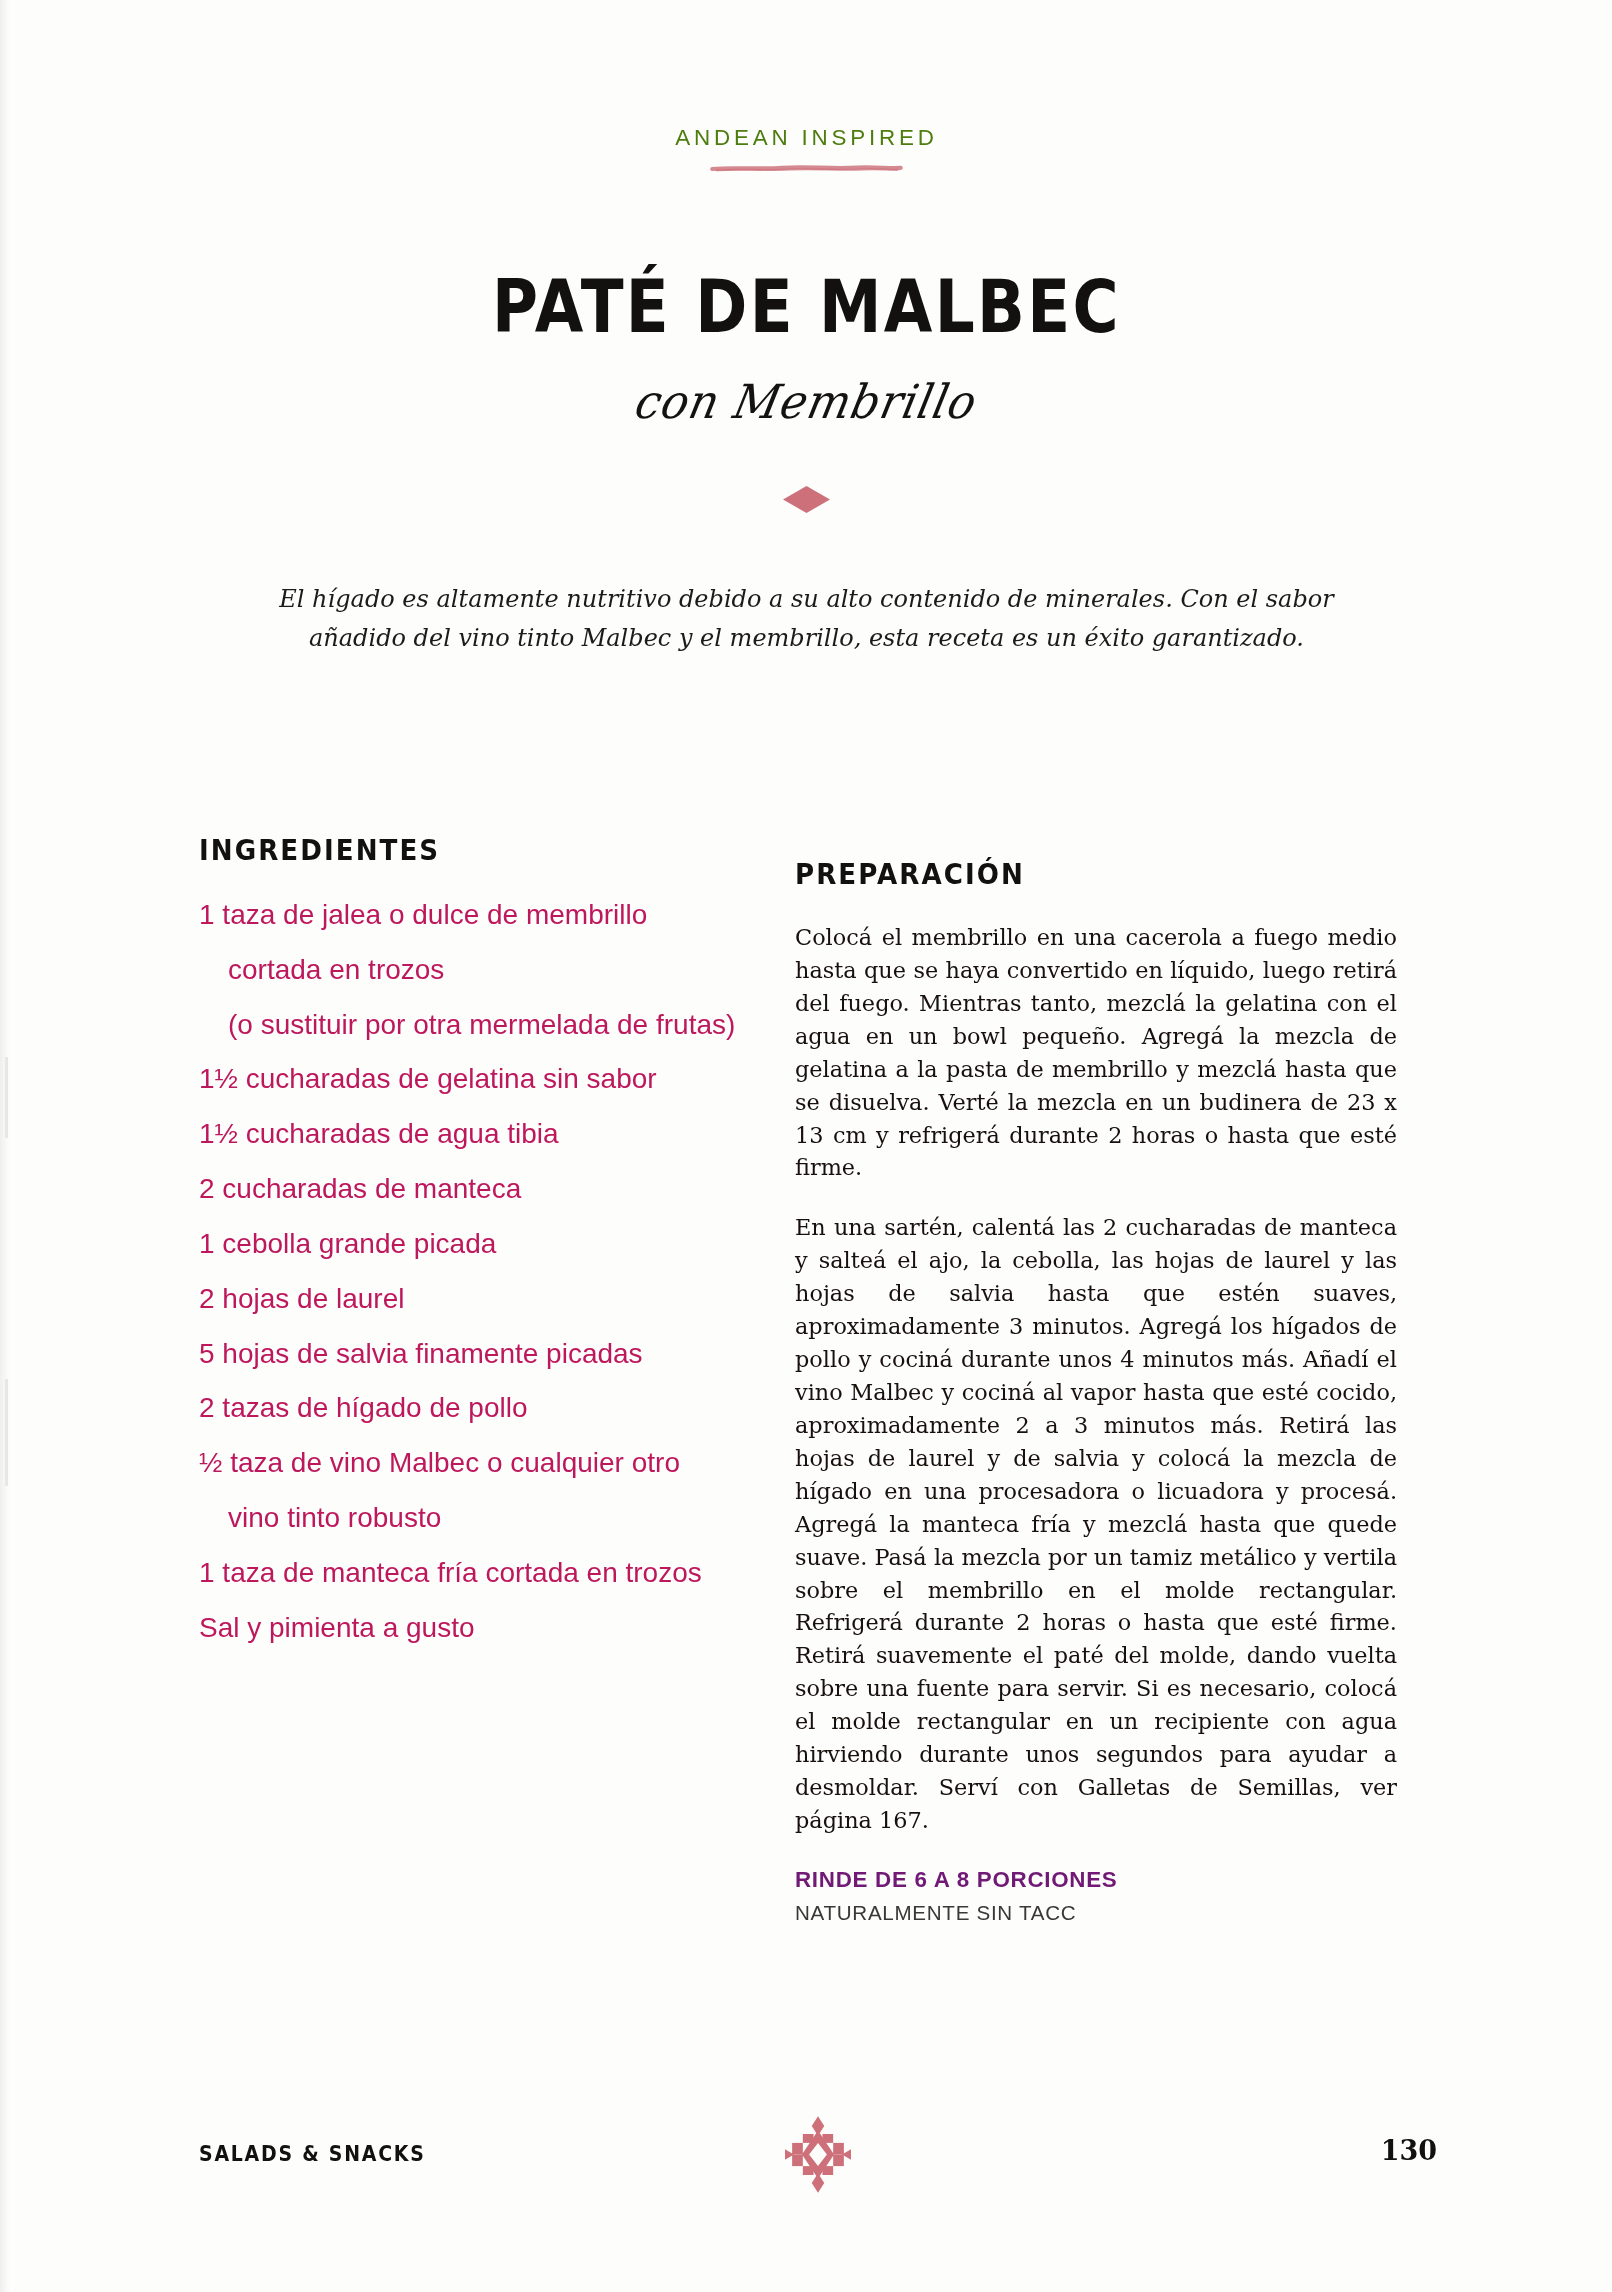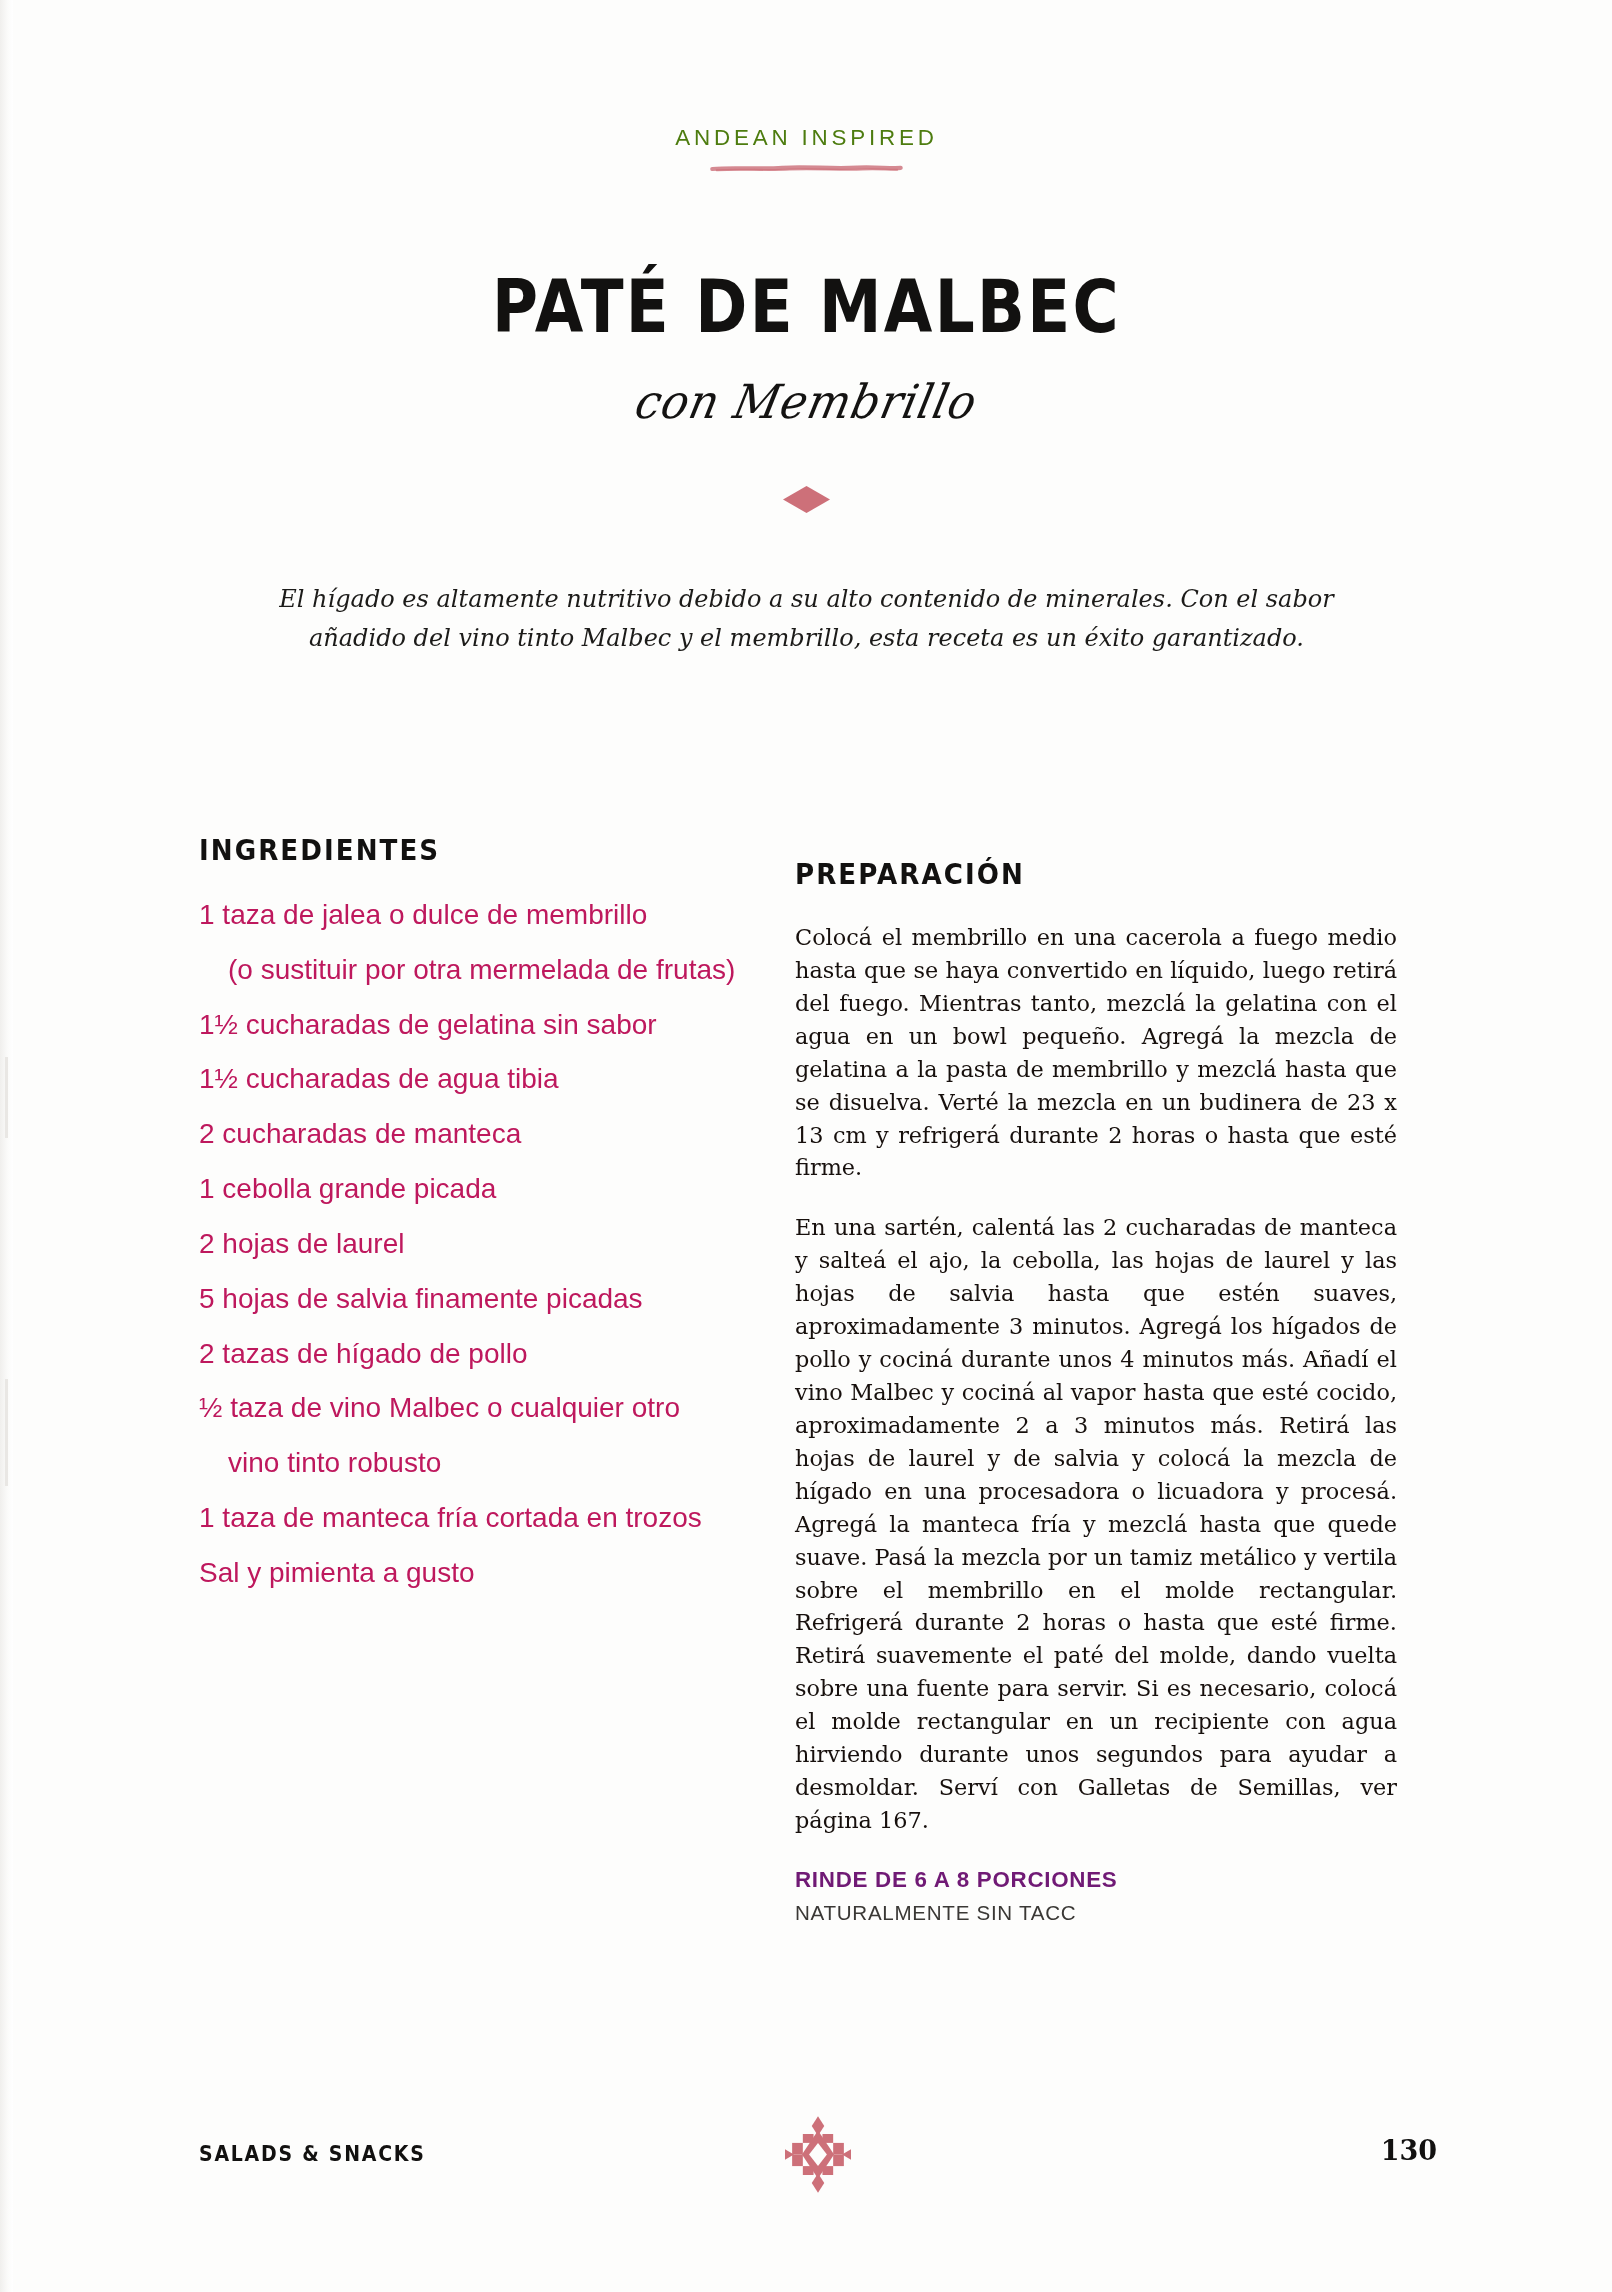--- a/index.html
+++ b/index.html
@@ -249,20 +249,21 @@
   <div class="diamond-wrap">
     <span class="diamond" style="background:#cd7079;"></span>
   </div>
 
   <div class="intro">El hígado es altamente nutritivo debido a su alto contenido de minerales. Con el sabor añadido del vino tinto Malbec y el membrillo, esta receta es un éxito garantizado.</div>
 
   <div class="col-ingredients">
     <div class="section-head">INGREDIENTES</div>
     <ul class="ing-list" id="ing-list">
         <li class="">1 taza de jalea o dulce de membrillo</li>
+        <li class="cont">cortada en trozos</li>
         <li class="cont">(o sustituir por otra mermelada de frutas)</li>
         <li class="">1½ cucharadas de gelatina sin sabor</li>
         <li class="">1½ cucharadas de agua tibia</li>
         <li class="">2 cucharadas de manteca</li>
         <li class="">1 cebolla grande picada</li>
         <li class="">2 hojas de laurel</li>
         <li class="">5 hojas de salvia finamente picadas</li>
         <li class="">2 tazas de hígado de pollo</li>
         <li class="">½ taza de vino Malbec o cualquier otro</li>
         <li class="cont">vino tinto robusto</li>

